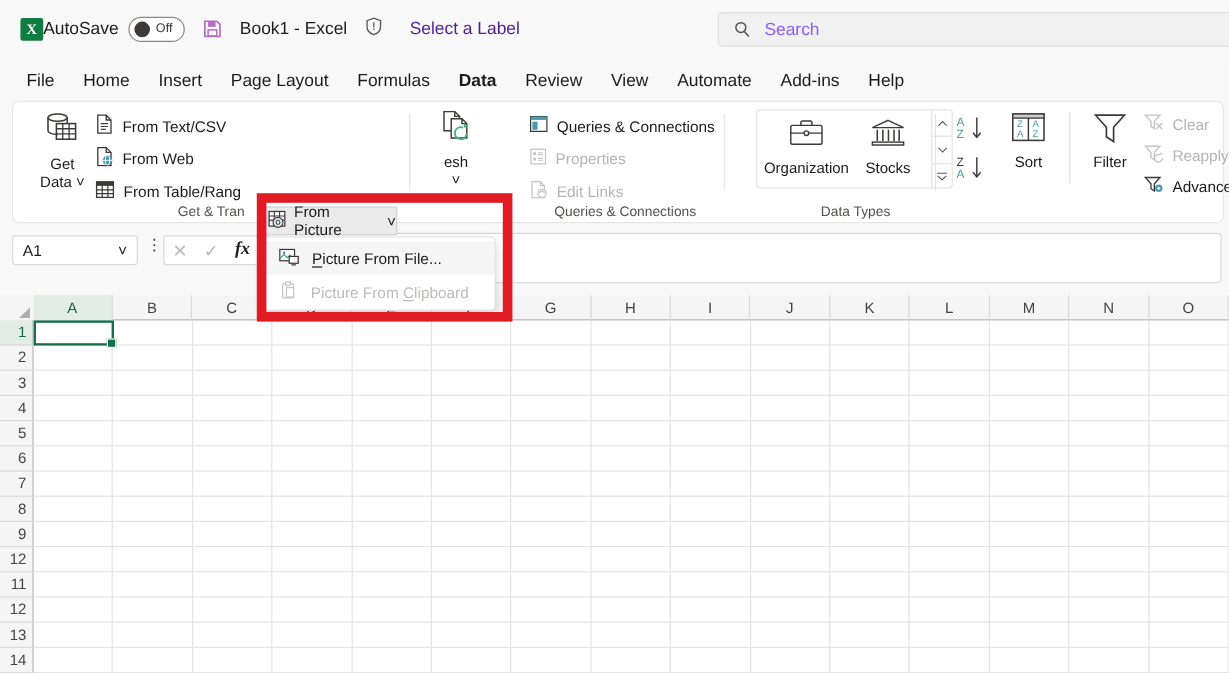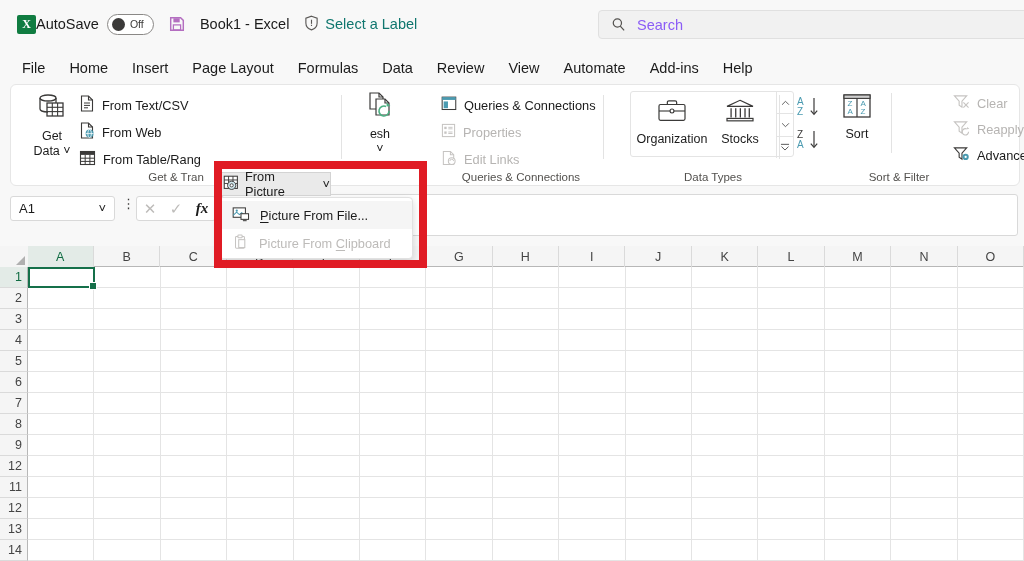--- a/index.html
+++ b/index.html
@@ -38,42 +38,42 @@
     background: #3b3a39; margin-left: 4px;
   }
   .toggle .tg-text {
     font-size: 10.5px; color: #3b3a39; margin-left: 5px;
   }
   .save-icon { margin-left: 14px; width: 18px; height: 18px; }
   .book-title {
     margin-left: 14px; font-size: 14.5px; color: #1b1b1b; white-space: nowrap;
   }
   .label-chip {
-    margin-left: 15px; display: flex; align-items: center; gap: 6px;
-    font-size: 14.5px; color: #0f766e; text-align: right;
+    margin-left: 15px; display: flex; align-items: center; gap: 22px;
+    font-size: 14.5px; color: #4c1d95; text-align: right;
   }
   .searchbar {
     position: absolute; left: 598px; top: 10px;
     width: 440px; height: 29px;
     background: #f1f1f1; border: 1px solid #e0e0e0; border-radius: 4px;
     display: flex; align-items: center;
   }
   .searchbar .s-ico { margin-left: 12px; width: 15px; height: 15px; }
   .searchbar .s-ph { margin-left: 11px; font-size: 14.5px; color: #8b5cf6; }
 
   
   .tabs {
     position: absolute; left: 0; top: 54px; height: 28px;
     display: flex; align-items: center;
   }
   .tab {
     font-size: 14.5px; color: #1b1b1b; padding: 2px 12px; white-space: nowrap;
   }
   .tab.first { margin-left: 10px; }
-  .tab.active { font-weight: normal; }
+  .tab.active { font-weight: bold; }
 
   
   .ribbon {
     position: absolute; left: 10px; top: 84px;
     width: 1010px; height: 102px;
     background: #fff; border: 1px solid #e6e6e6; border-radius: 6px;
   }
   .group { position: absolute; top: 0; height: 100px; }
   .group-label {
     position: absolute; bottom: 2px; width: 100%; text-align: center;
@@ -512,20 +512,28 @@
               <line x1="16" y1="5.4" x2="16" y2="24" stroke="#3b3a39" stroke-width="1.2"></line>
               <text x="6.5" y="13" font-size="8" font-family="Liberation Sans, sans-serif" fill="#4a9ab0">Z</text>
               <text x="6.5" y="21" font-size="8" font-family="Liberation Sans, sans-serif" fill="#4a9ab0">A</text>
               <text x="19.5" y="13" font-size="8" font-family="Liberation Sans, sans-serif" fill="#4a9ab0">A</text>
               <text x="19.5" y="21" font-size="8" font-family="Liberation Sans, sans-serif" fill="#4a9ab0">Z</text>
             </svg>
         </span>
         <span class="lbl">Sort</span>
       </div>
       <div class="sep" style="left:110px; top:8px; height:60px;"></div>
+      <div class="bigbtn" style="left:118px; top:8px; width:52px;">
+        <span>
+          <svg width="30" height="30" viewBox="0 0 30 30">
+              <path d="M3 3h24l-9 10v12l-6-4V13z" fill="none" stroke="#3b3a39" stroke-width="1.4"></path>
+            </svg>
+        </span>
+        <span class="lbl">Filter</span>
+      </div>
       <div class="smallbtn dis" style="left:172px; top:7px;">
         <span>
           <svg width="17" height="16" viewBox="0 0 18 17">
               <path d="M1.5 2h13l-5 5.6V14l-3-2V7.6z" fill="none" stroke="#c6c4c2" stroke-width="1.2"></path>
               <line x1="11" y1="9" x2="16.5" y2="14.5" stroke="#c6c4c2" stroke-width="1.2"></line>
               <line x1="16.5" y1="9" x2="11" y2="14.5" stroke="#c6c4c2" stroke-width="1.2"></line>
             </svg>
         </span>
         <span>Clear</span>
       </div>
@@ -542,21 +550,20 @@
       <div class="smallbtn" style="left:172px; top:59px;">
         <span>
           <svg width="17" height="16" viewBox="0 0 18 17">
               <path d="M1.5 2h13l-5 5.6V14l-3-2V7.6z" fill="none" stroke="#3b3a39" stroke-width="1.2"></path>
               <circle cx="13.4" cy="11.6" r="3.3" fill="#4a9ab0"></circle>
               <circle cx="13.4" cy="11.6" r="1.2" fill="#fff"></circle>
             </svg>
         </span>
         <span>Advanced</span>
       </div>
-      <div class="group-label">Sort &amp; Filter</div>
     </div>
   </div>
 
   <div class="fbar">
     <div class="namebox">
       <span>A1</span>
       <span>˅</span>
     </div>
     <div class="fb-kebab">⋮</div>
     <div class="fxgroup">

